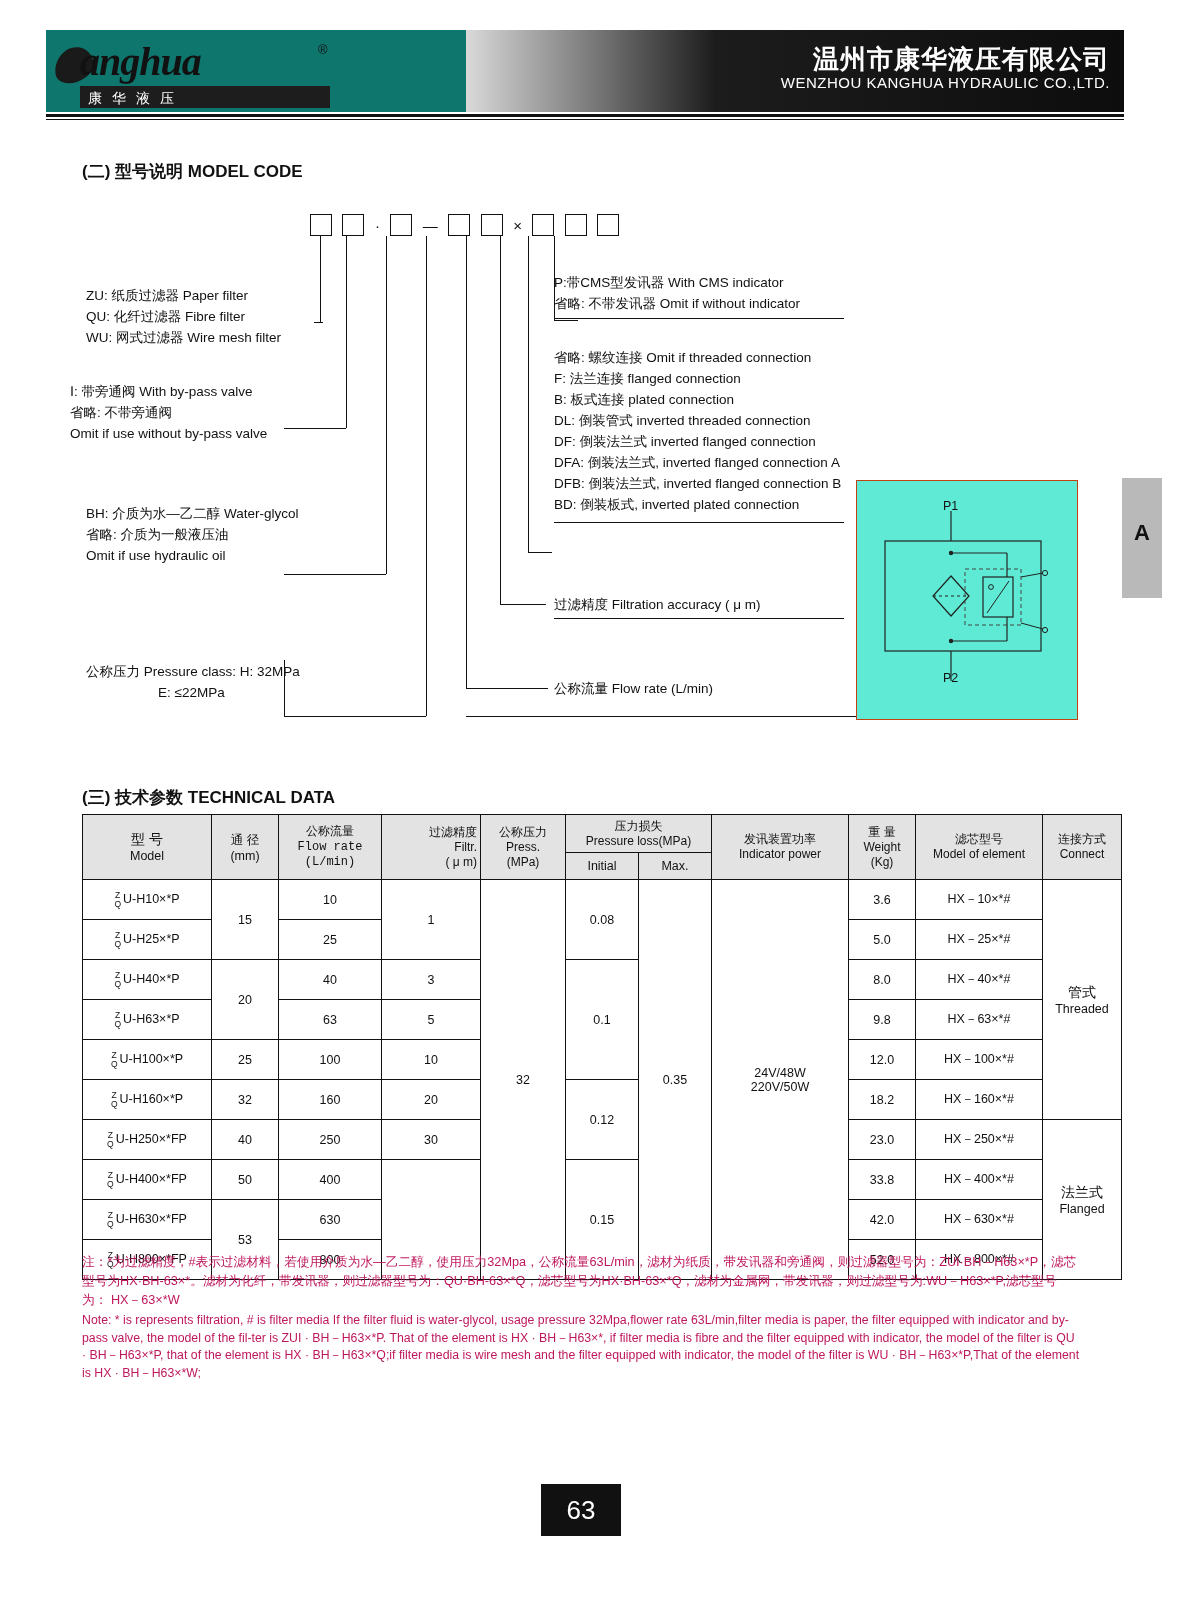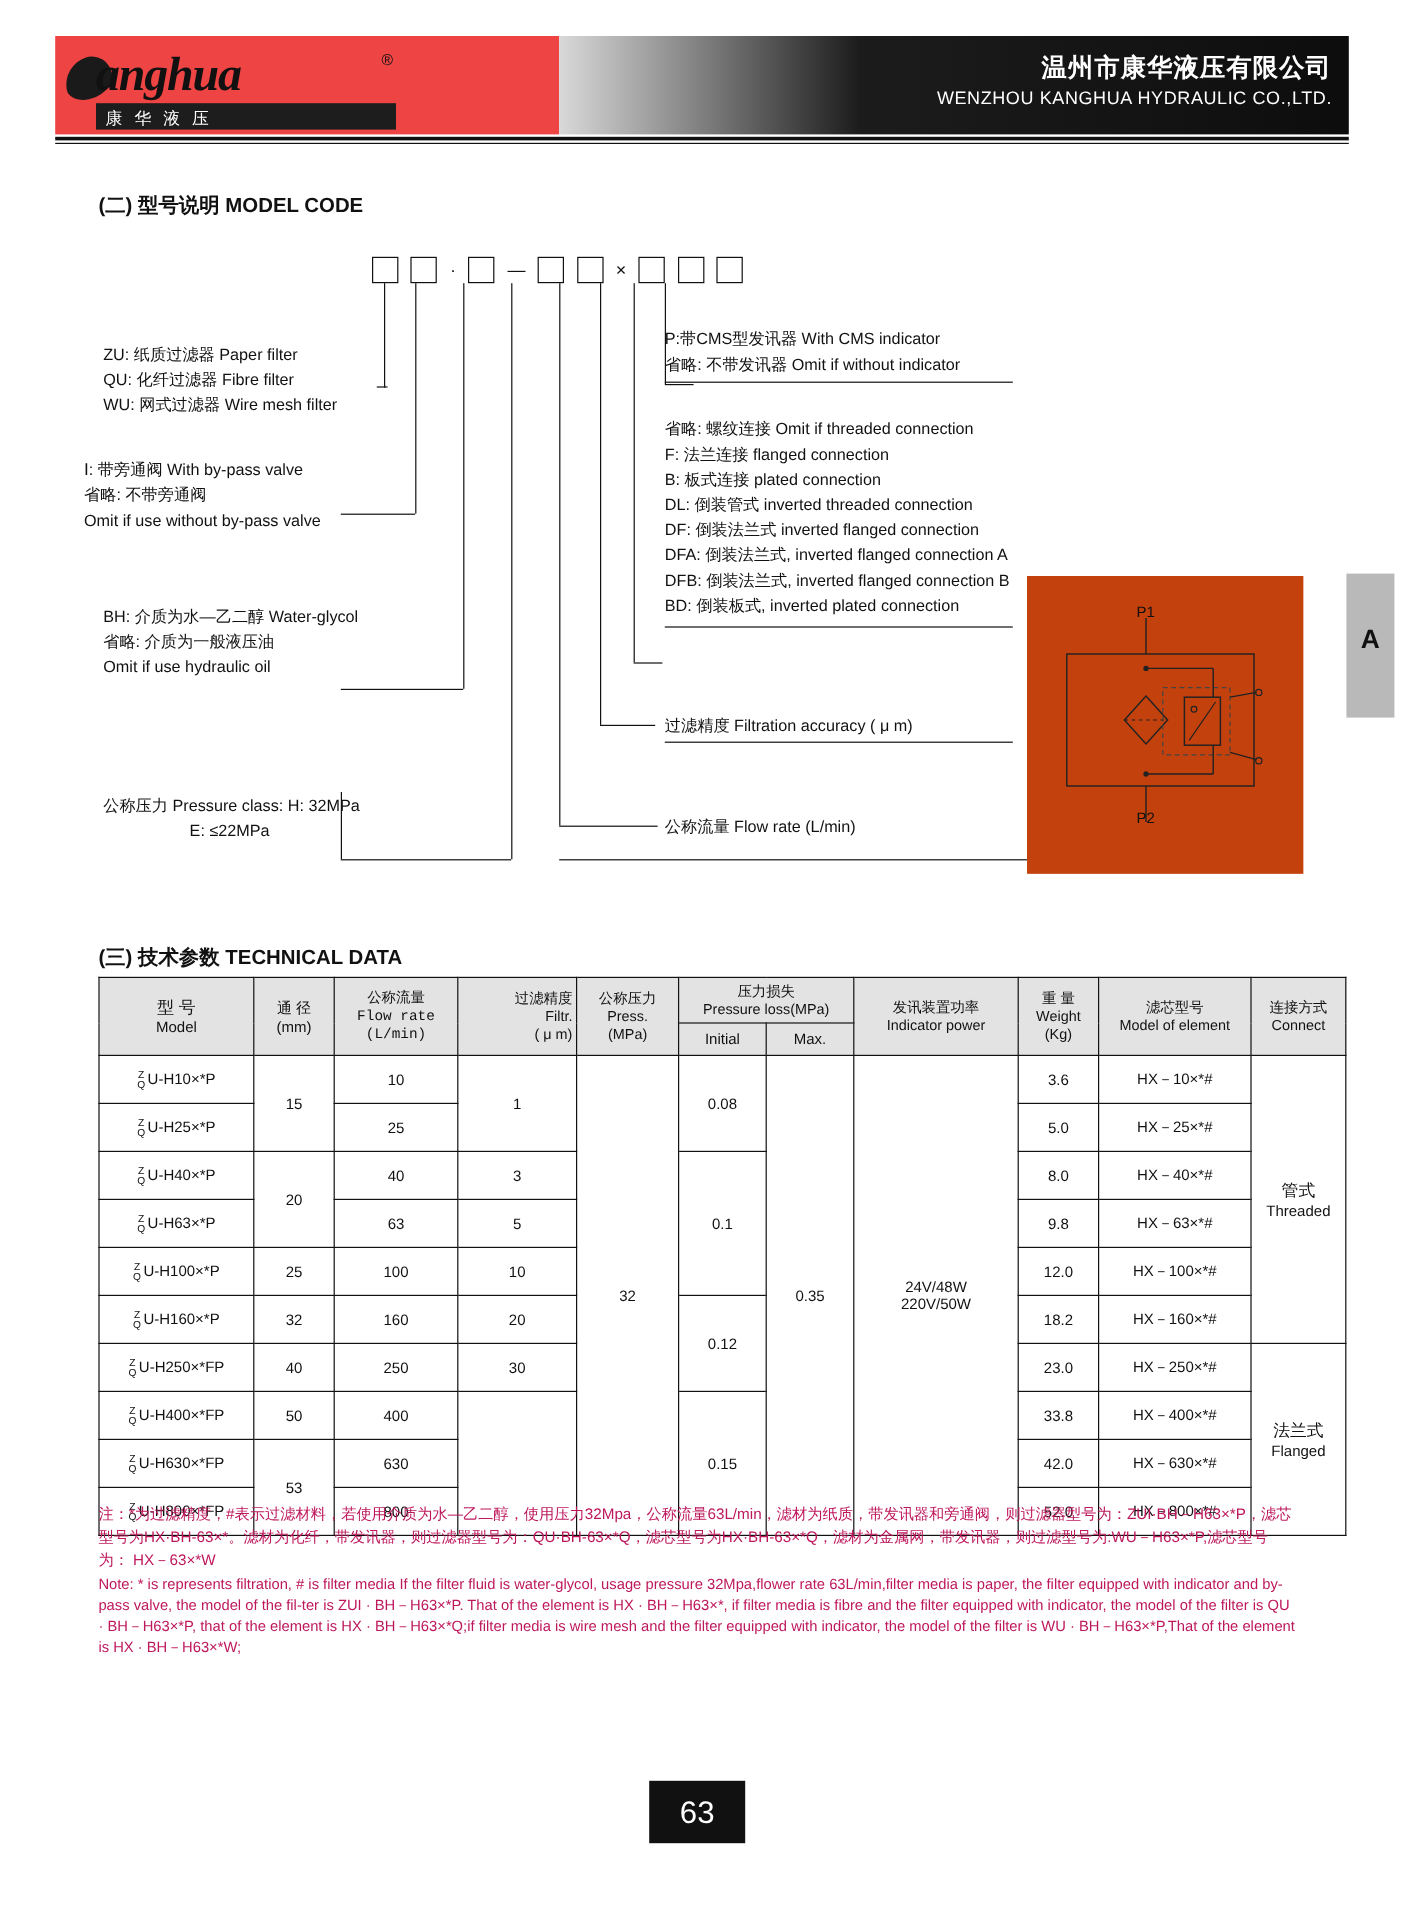--- a/index.html
+++ b/index.html
@@ -8,21 +8,21 @@
     background:#ffffff;
     font-family:"Liberation Sans", sans-serif;
     color:#111;
     position:relative;
     overflow:hidden;
   }
   .page{position:relative;width:1178px;height:1600px;}
 
   
   .header{position:absolute;left:46px;top:30px;width:1078px;height:82px;}
-  .hdr-left{position:absolute;left:0;top:0;width:420px;height:82px;background:#ef4444;}
+  .hdr-left{position:absolute;left:0;top:0;width:420px;height:82px;background:#0f766e;}
   .logo-wrap{position:absolute;left:8px;top:4px;width:260px;height:76px;}
   .logo-swoosh{
     position:absolute;left:0;top:14px;width:40px;height:34px;
     background:#1a1a1a;border-radius:50% 50% 50% 50%/60% 60% 40% 40%;
     transform:rotate(-18deg) skewX(-8deg);
   }
   .logo-text{
     position:absolute;left:26px;top:4px;
     font-family:"Liberation Serif", serif;
     font-style:italic;font-weight:bold;font-size:40px;
@@ -32,21 +32,21 @@
   .logo-bar{position:absolute;left:26px;top:52px;width:250px;height:22px;background:#1d1d1d;}
   .logo-cn{
     position:absolute;left:34px;top:54px;width:236px;height:20px;
     color:#fff;font-size:14px;letter-spacing:10px;text-align:left;line-height:20px;
   }
   .hdr-right{
     position:absolute;left:420px;top:0;width:658px;height:82px;
     background:linear-gradient(90deg,#d9d9d9 0%,#1c1c1c 38%,#0d0d0d 100%);
   }
   .hdr-cn{
-    position:absolute;right:14px;top:12px;color:#fff;font-size:21px;font-weight:bold;letter-spacing:1px;
+    position:absolute;right:14px;top:12px;color:#fff;font-size:26px;font-weight:bold;letter-spacing:1px;
   }
   .hdr-en{
     position:absolute;right:14px;top:44px;color:#fff;font-size:15px;letter-spacing:.5px;
   }
   .hdr-rule{position:absolute;left:0;top:84px;width:1078px;height:3px;background:#111;}
   .hdr-rule2{position:absolute;left:0;top:89px;width:1078px;height:1px;background:#111;}
 
   
   .side-tab{
     position:absolute;left:1122px;top:478px;width:40px;height:120px;
@@ -67,21 +67,21 @@
   .cbox{display:inline-block;width:20px;height:20px;border:1px solid #111;vertical-align:middle;margin-right:6px;}
   .csep{display:inline-block;font-size:15px;vertical-align:middle;margin-right:6px;}
 
   
   .ln{position:absolute;background:#111;}
 
   
   .lg{position:absolute;font-size:13.5px;line-height:21px;color:#111;white-space:nowrap;}
 
   
-  .schem{position:absolute;left:856px;top:480px;width:220px;height:238px;background:#c2410c;border:5px solid #c2410c;}
+  .schem{position:absolute;left:856px;top:480px;width:220px;height:238px;background:#5eead4;border:1px solid #c2410c;}
   .schem svg{position:absolute;left:0;top:0;}
   .schem .lbl{position:absolute;font-size:12.5px;color:#111;}
 
   
   table.tech{
     position:absolute;left:82px;top:814px;border-collapse:collapse;
     font-size:12.5px;color:#111;
   }
   table.tech th, table.tech td{
     border:1px solid #111;text-align:center;vertical-align:middle;padding:2px 3px;

